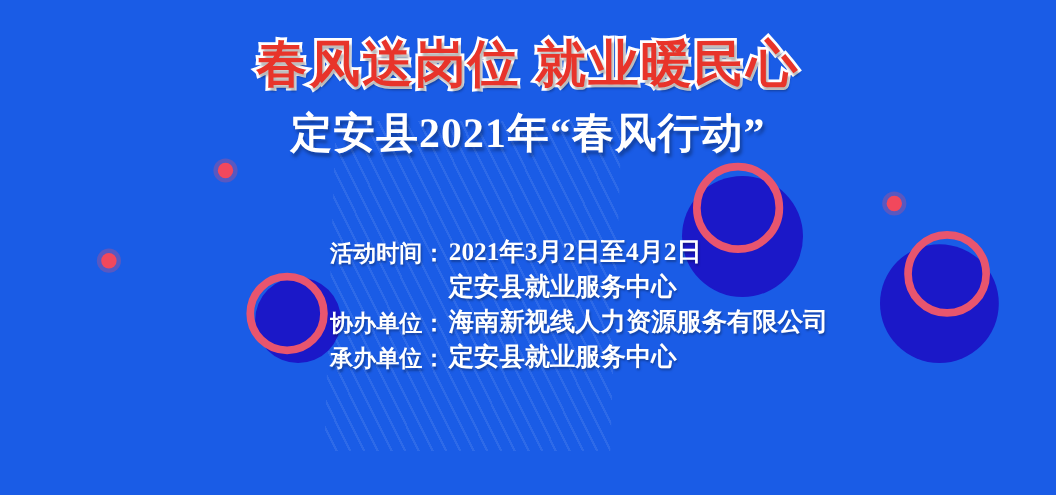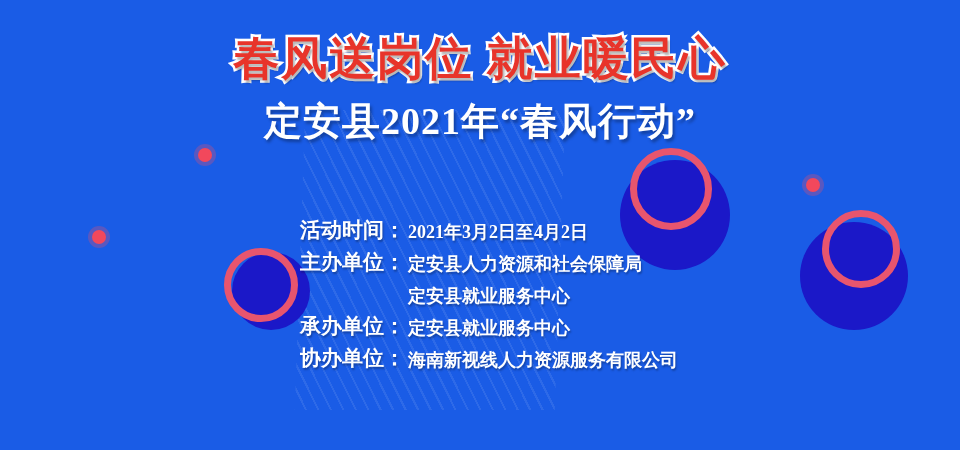--- a/index.html
+++ b/index.html
@@ -115,21 +115,21 @@
   }
   .detail-label {
     width: 108px;
     flex: 0 0 108px;
     font-size: 21px;
     font-weight: bold;
     color: #ffffff;
     text-shadow: 1px 2px 2px rgba(0,0,0,0.30);
   }
   .detail-value {
-    font-size: 18px;
+    font-size: 23px;
     font-weight: bold;
     color: #ffffff;
     text-shadow: 1px 2px 2px rgba(0,0,0,0.30);
   }
 </style>
 </head>
 <body>
 
 <div id="poster">
 
@@ -151,31 +151,27 @@
 
     <div class="subtitle" id="subtitle-1">定安县2021年“春风行动”</div>
 
 
     <div class="details" id="details-list">
         <div class="detail-row">
           <span class="detail-label">活动时间：</span>
           <span class="detail-value">2021年3月2日至4月2日</span>
         </div>
         <div class="detail-row">
-          <span class="detail-label">主办单位：</span>
-          <span class="detail-value">定安县人力资源和社会保障局</span>
-        </div>
-        <div class="detail-row">
           <span class="detail-label"></span>
-          <span class="detail-value">定安县就业服务中心</span>
-        </div>
-        <div class="detail-row">
-          <span class="detail-label">承办单位：</span>
           <span class="detail-value">定安县就业服务中心</span>
         </div>
         <div class="detail-row">
           <span class="detail-label">协办单位：</span>
           <span class="detail-value">海南新视线人力资源服务有限公司</span>
+        </div>
+        <div class="detail-row">
+          <span class="detail-label">承办单位：</span>
+          <span class="detail-value">定安县就业服务中心</span>
         </div>
       </div>
 
   </div>
 </div>
 
 </body></html>

